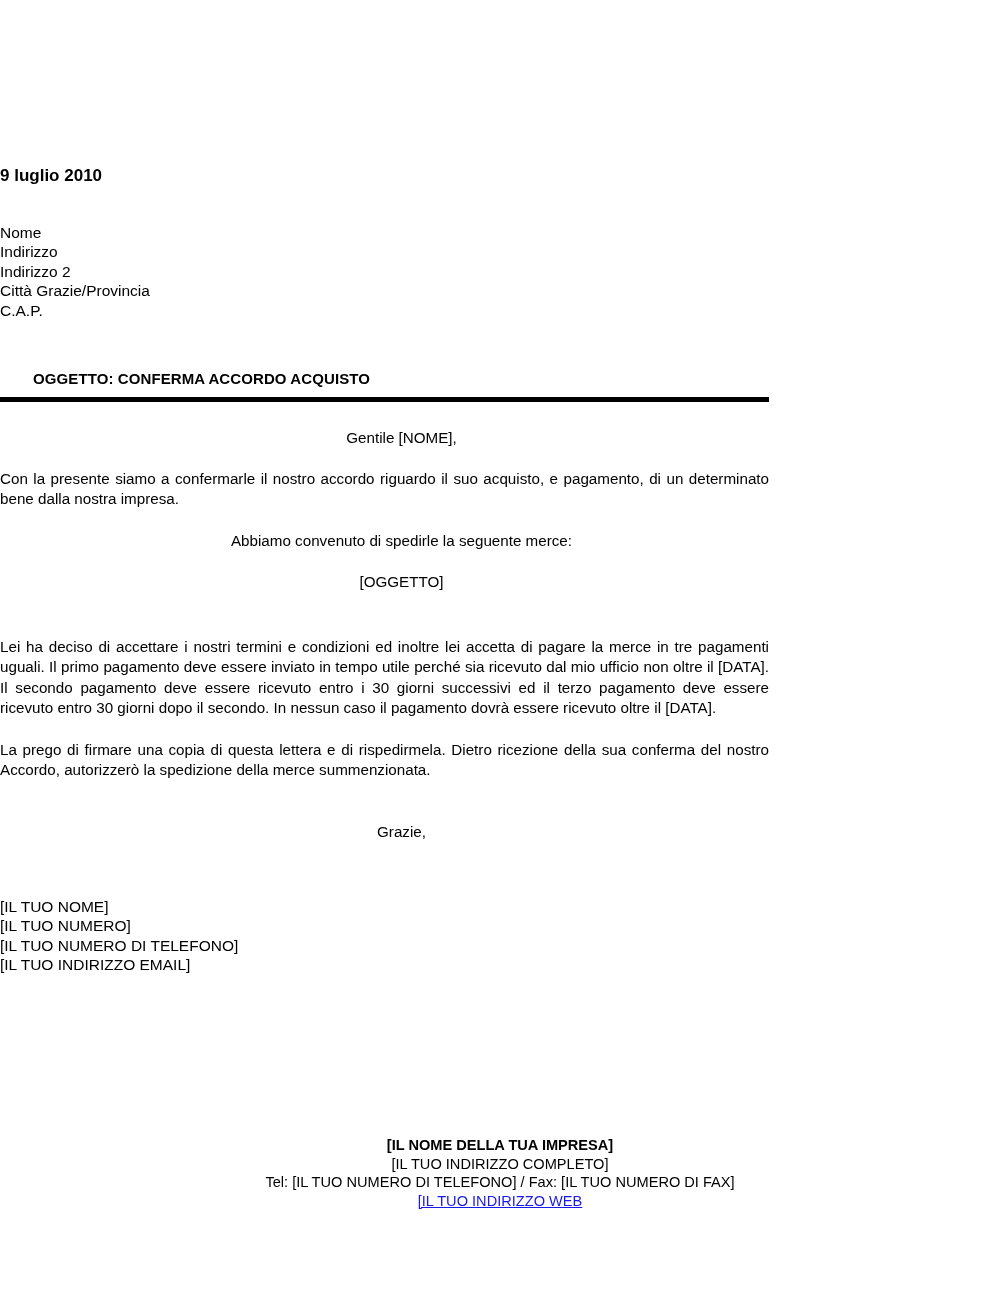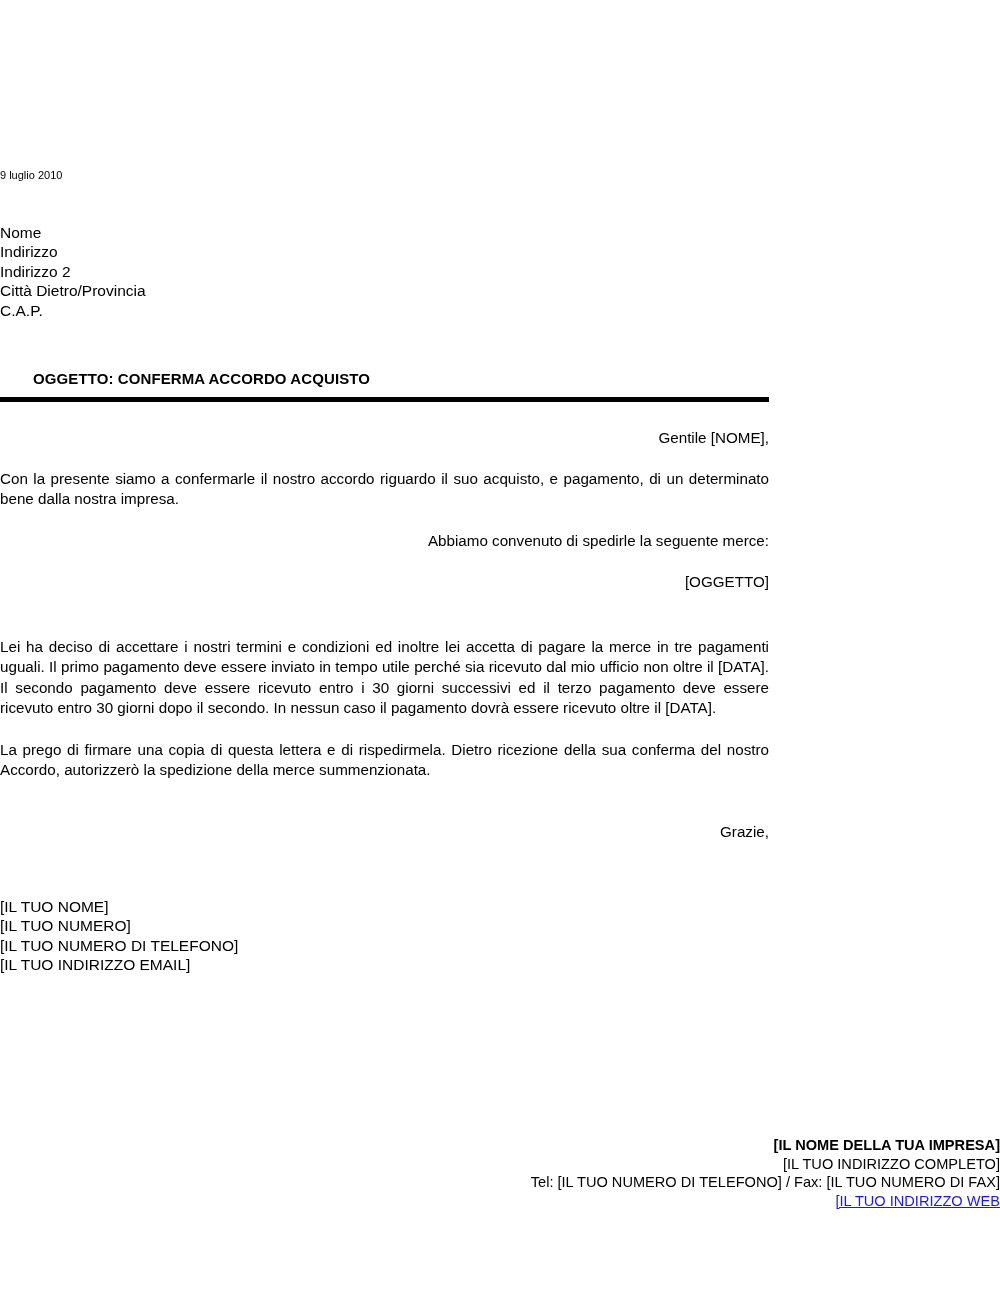--- a/index.html
+++ b/index.html
@@ -18,23 +18,24 @@
     background: #ffffff;
     overflow: hidden;
     box-sizing: border-box;
   }
 
   
   .date-line {
     position: absolute;
     top: 166px;
     left: 0;
-    font-size: 11px;
+    font-size: 17px;
     line-height: 19px;
     white-space: nowrap;
+    font-weight: bold;
   }
 
   
   .address-block {
     position: absolute;
     top: 223px;
     left: 0;
     font-size: 15.5px;
     line-height: 19.4px;
   }
@@ -69,21 +70,21 @@
     left: 0;
     width: 769px;
     font-size: 15.2px;
     line-height: 20.5px;
   }
   .body-block p {
     margin: 0;
     text-align: justify;
   }
   .body-block p.nojust {
-    text-align: right;
+    text-align: center;
     padding-left: 34px;
   }
   .gap-sm { height: 20px; }
   .gap-md { height: 21px; }
   .gap-lg { height: 41px; }
   .gap-xl { height: 44px; }
 
   
   .signature-block {
     position: absolute;
@@ -95,21 +96,21 @@
   .signature-block .sig-line {
     white-space: nowrap;
   }
 
   
   .footer {
     position: absolute;
     left: 0;
     top: 1136px;
     width: 1000px;
-    text-align: right;
+    text-align: center;
     font-size: 14.6px;
     line-height: 18.6px;
   }
   .footer .f-company {
     font-weight: bold;
   }
   .footer .f-web {
     color: #1a1ae6;
     text-decoration: underline;
     cursor: pointer;
@@ -119,21 +120,21 @@
 <body>
 
 <div class="page">
 
   <div class="date-line">9 luglio 2010</div>
 
   <div class="address-block">
     <div class="addr-line">Nome</div>
     <div class="addr-line">Indirizzo</div>
     <div class="addr-line">Indirizzo 2</div>
-    <div class="addr-line">Città Dietro/Provincia</div>
+    <div class="addr-line">Città Grazie/Provincia</div>
     <div class="addr-line">C.A.P.</div>
   </div>
 
   <div class="subject-line">OGGETTO: CONFERMA ACCORDO ACQUISTO</div>
   <div class="subject-rule"></div>
 
   <div class="body-block">
     <p class="nojust">Gentile [NOME],</p>
     <div class="gap-sm"></div>
     <p>Con la presente siamo a confermarle il nostro accordo riguardo il suo acquisto, e pagamento, di un determinato bene dalla nostra impresa.</p>

